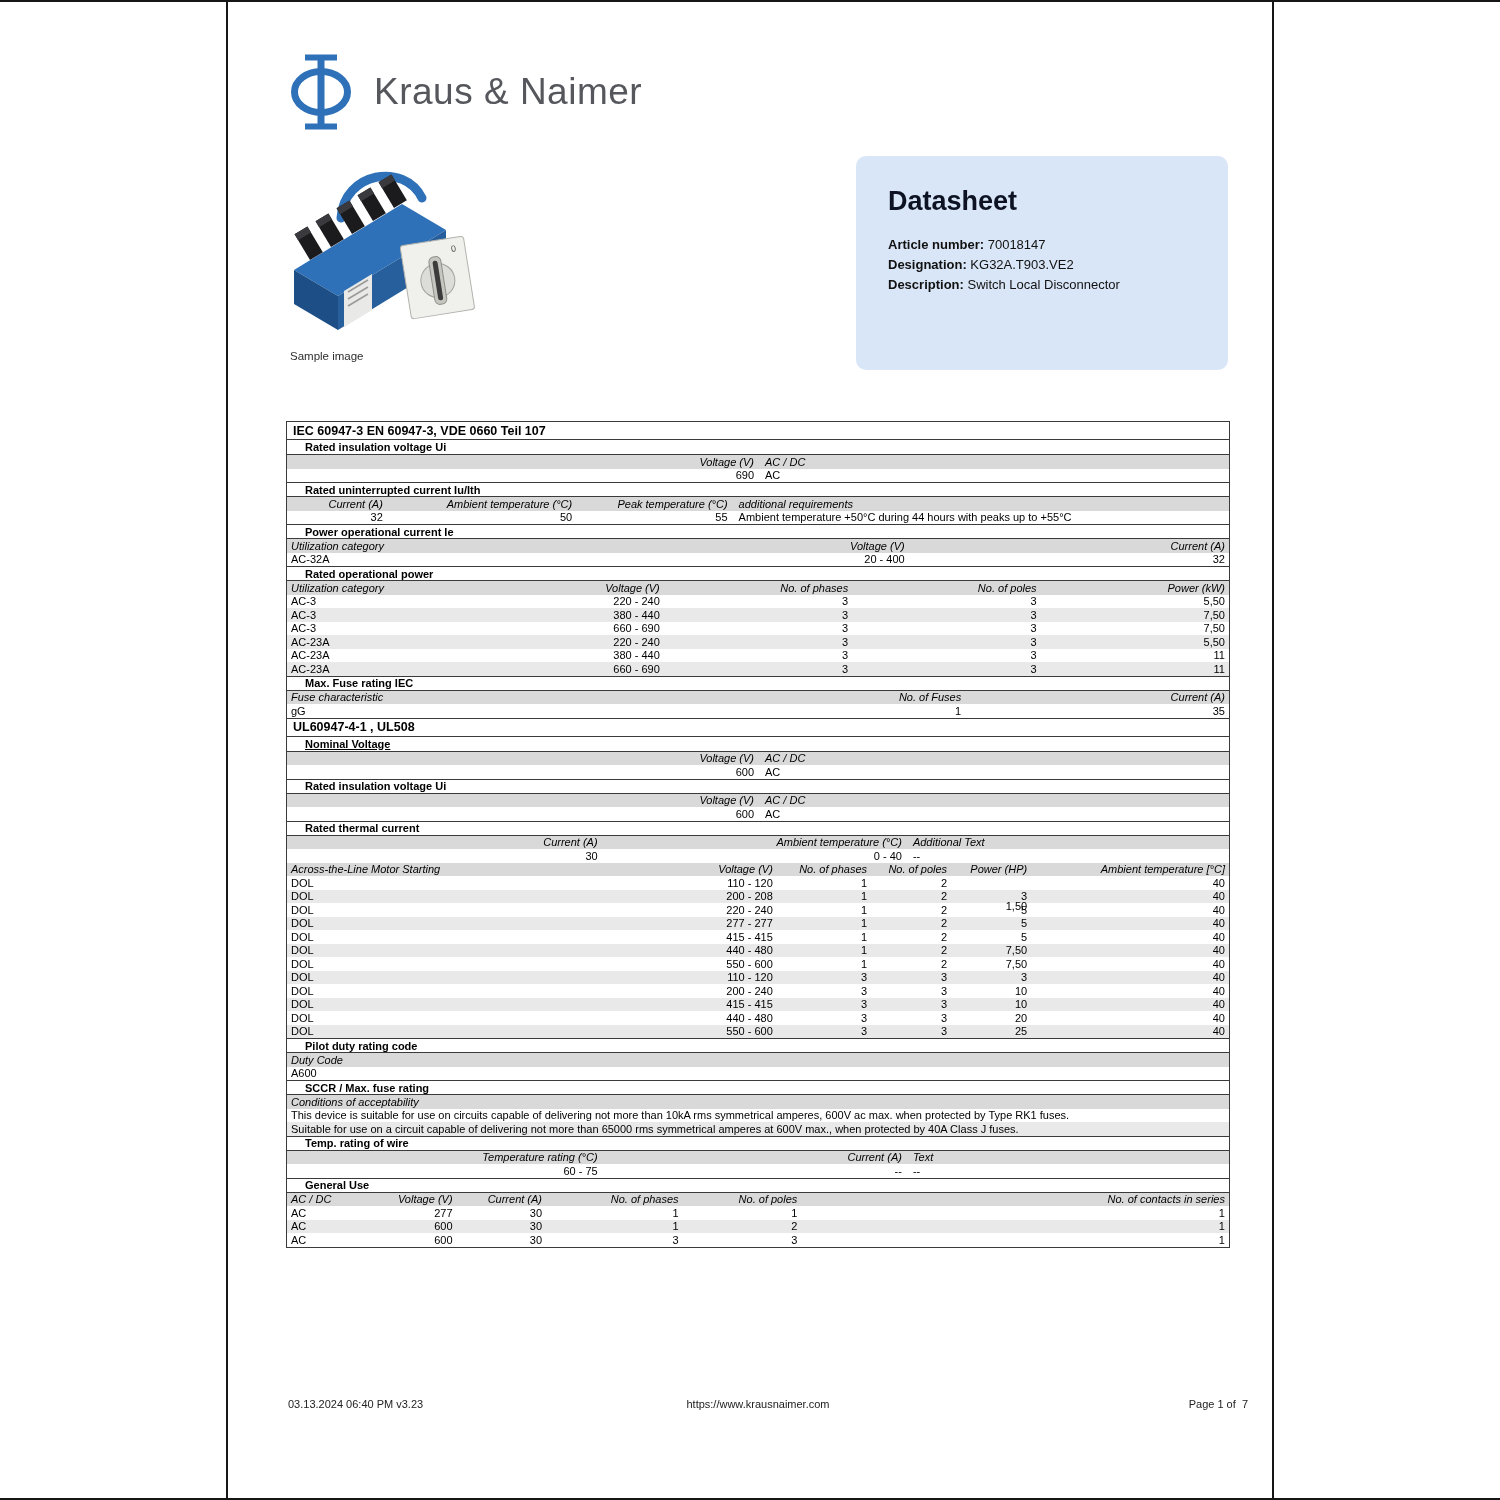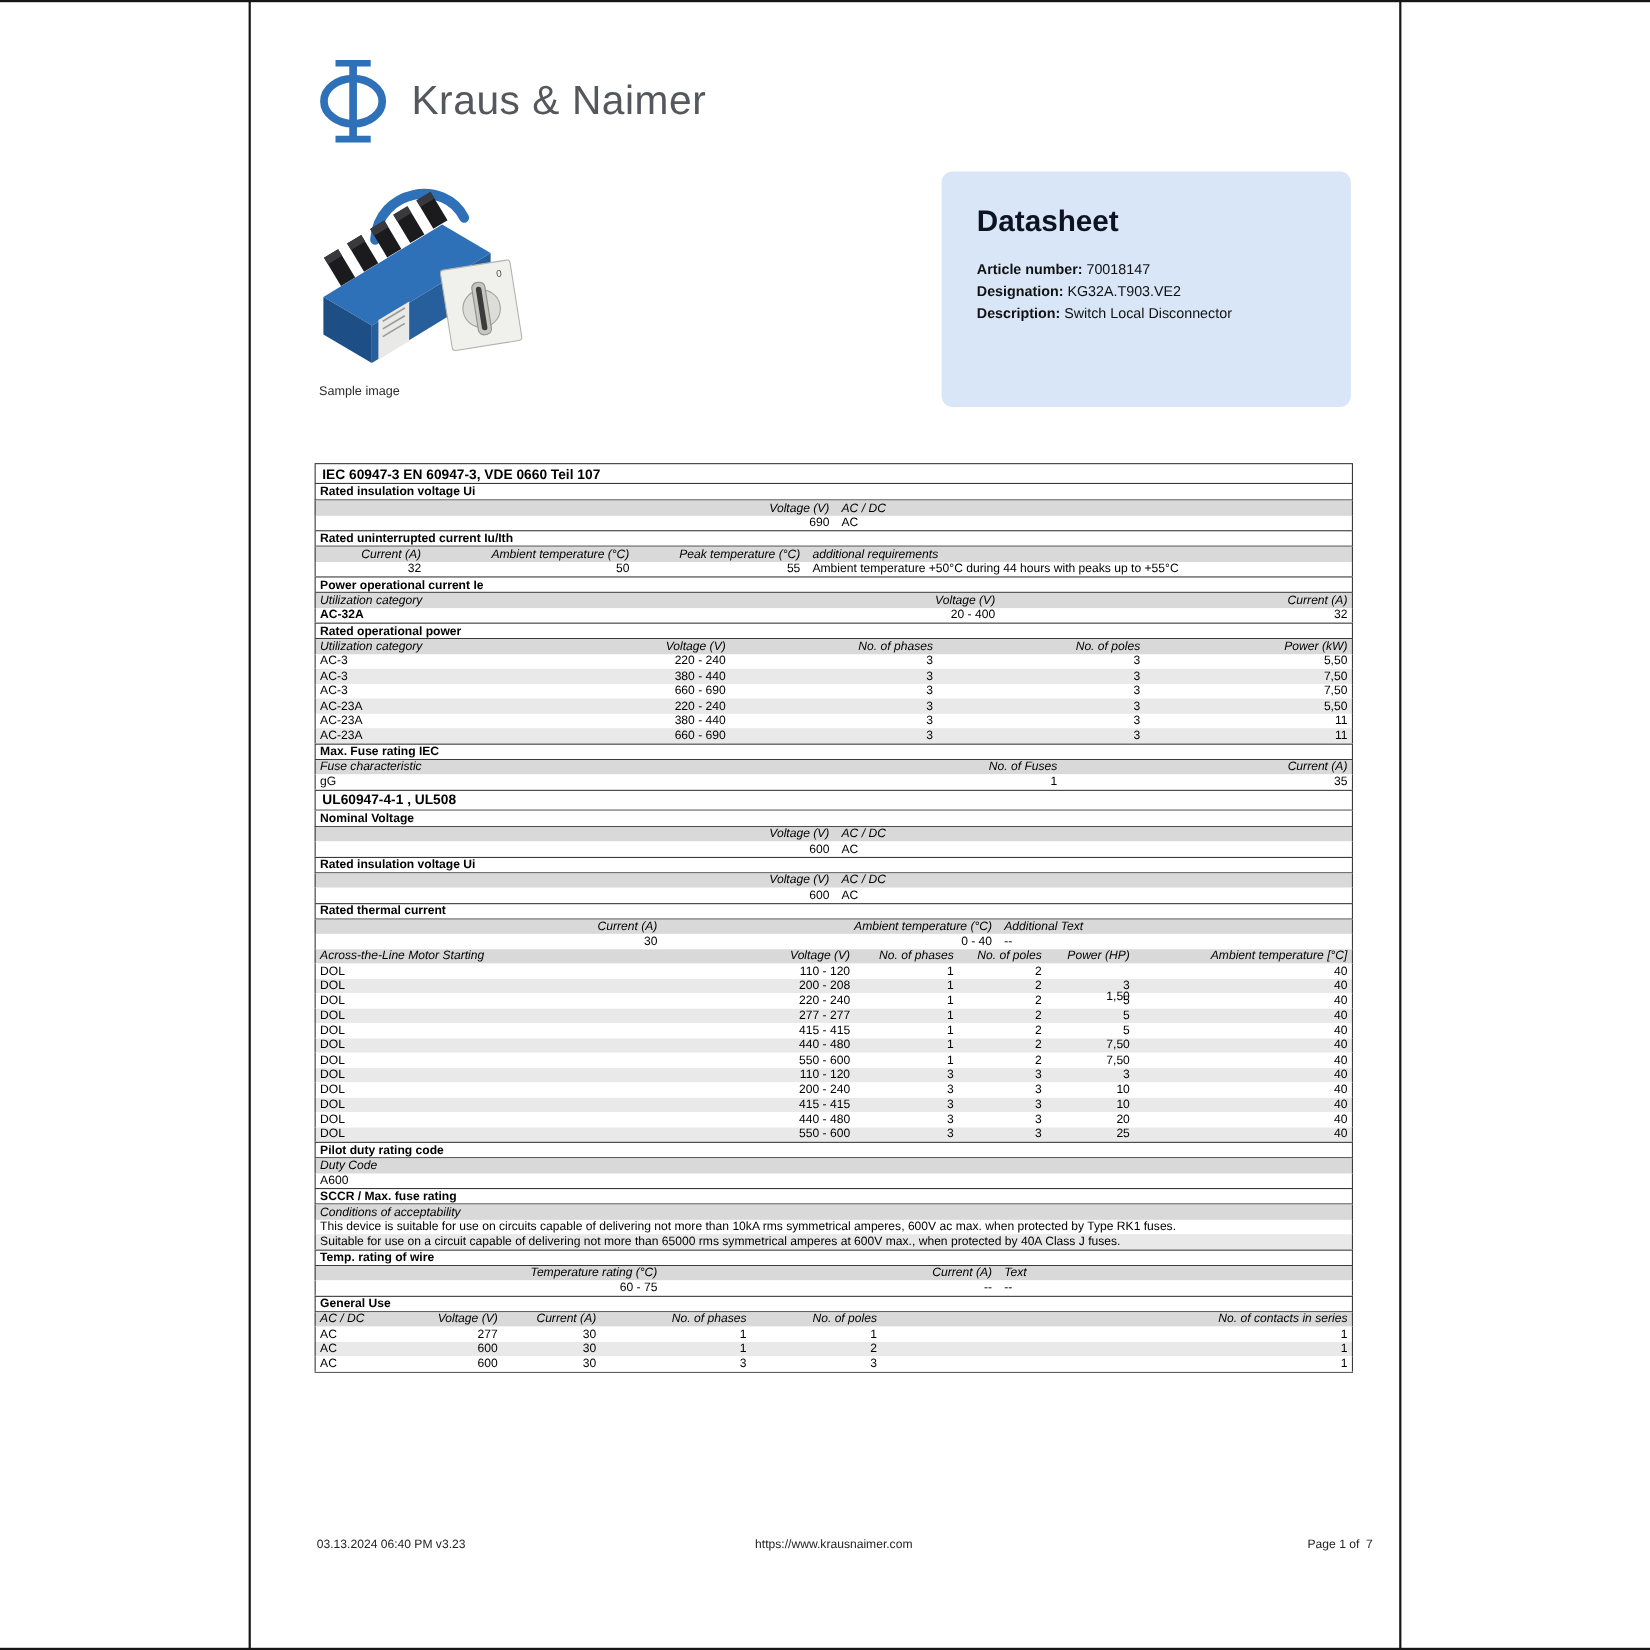--- a/index.html
+++ b/index.html
@@ -36,21 +36,21 @@
   
   .tbl{
     position:absolute;left:58px;top:421px;width:944px;
     font-size:11px;border-bottom:1px solid #3a3a3a;
   }
   .trow{display:flex;align-items:center;box-sizing:border-box;
         border-left:1px solid #3a3a3a;border-right:1px solid #3a3a3a;background:#fff;}
   .trow.title{height:19px;font-weight:bold;font-size:12.5px;
         border-top:1px solid #3a3a3a;border-bottom:1px solid #3a3a3a;padding-left:2px;}
   .trow.sub{height:15px;font-weight:bold;
-        border-top:1px solid #3a3a3a;border-bottom:1px solid #3a3a3a;padding-left:0;}
+        border-top:1px solid #3a3a3a;border-bottom:1px solid #3a3a3a;padding-left:14px;}
   .trow.title + .trow.sub{border-top:none;}
   .trow.cols{height:13.5px;font-style:italic;background:#d9d9d9;}
   .trow.row{height:13.5px;}
   .bg-w{background:#ffffff;}
   .bg-g{background:#e9e9e9;}
   .tcell{display:block;box-sizing:border-box;padding:0 4px;white-space:nowrap;overflow:visible;}
   .a-l{text-align:left;}
   .a-r{text-align:right;}
   .padL{padding-left:7px;}
 
@@ -160,21 +160,21 @@
       </div>
       <div class="trow sub">
         <span class="tcell a-l" style="width: 100%;">Power operational current Ie</span>
       </div>
       <div class="trow cols">
         <span class="tcell a-l" style="width: 40%;">Utilization category</span>
         <span class="tcell a-r" style="width: 26%;">Voltage (V)</span>
         <span class="tcell a-r" style="width: 34%;">Current (A)</span>
       </div>
       <div class="trow row bg-w">
-        <span class="tcell a-l" style="width: 40%; font-weight: bold;">AC-32A</span>
+        <span class="tcell a-l" style="width: 40%;">AC-32A</span>
         <span class="tcell a-r" style="width: 26%;">20 - 400</span>
         <span class="tcell a-r" style="width: 34%;">32</span>
       </div>
       <div class="trow sub">
         <span class="tcell a-l" style="width: 100%;">Rated operational power</span>
       </div>
       <div class="trow cols">
         <span class="tcell a-l" style="width: 20%;">Utilization category</span>
         <span class="tcell a-r" style="width: 20%;">Voltage (V)</span>
         <span class="tcell a-r" style="width: 20%;">No. of phases</span>
@@ -233,21 +233,21 @@
       </div>
       <div class="trow row bg-w">
         <span class="tcell a-l" style="width: 40%;">gG</span>
         <span class="tcell a-r" style="width: 32%;">1</span>
         <span class="tcell a-r" style="width: 28%;">35</span>
       </div>
       <div class="trow title">
         <span class="tcell a-l" style="width: 100%;">UL60947-4-1 , UL508</span>
       </div>
       <div class="trow sub">
-        <span class="tcell a-l" style="width: 100%;">Nominal Voltage</span>
+        <span class="tcell a-l" style="width: 100%; text-decoration: underline;">Nominal Voltage</span>
       </div>
       <div class="trow cols">
         <span class="tcell a-r" style="width: 50%;">Voltage (V)</span>
         <span class="tcell a-l padL" style="width: 50%;">AC / DC</span>
       </div>
       <div class="trow row bg-w">
         <span class="tcell a-r" style="width: 50%;">600</span>
         <span class="tcell a-l padL" style="width: 50%;">AC</span>
       </div>
       <div class="trow sub">

